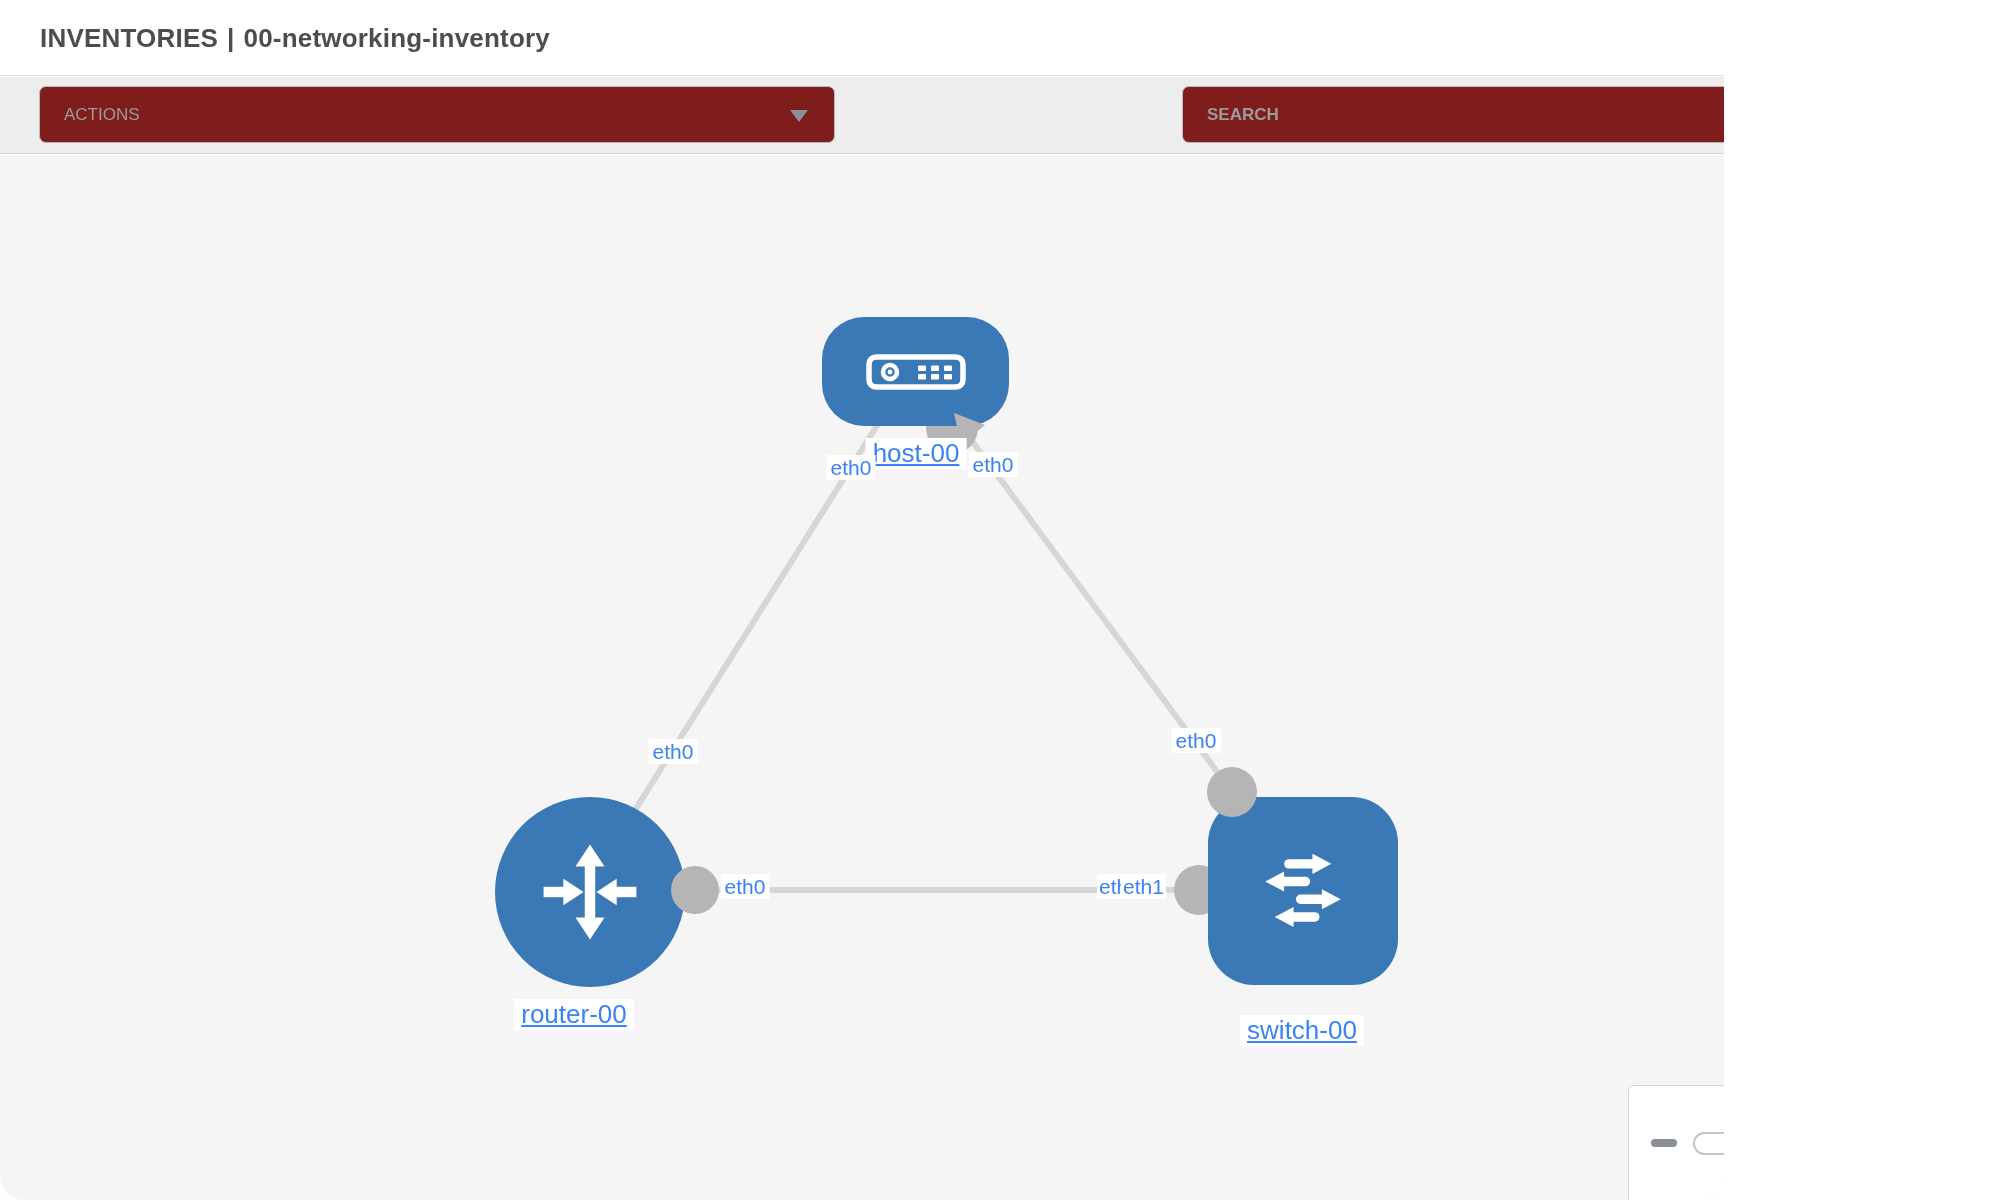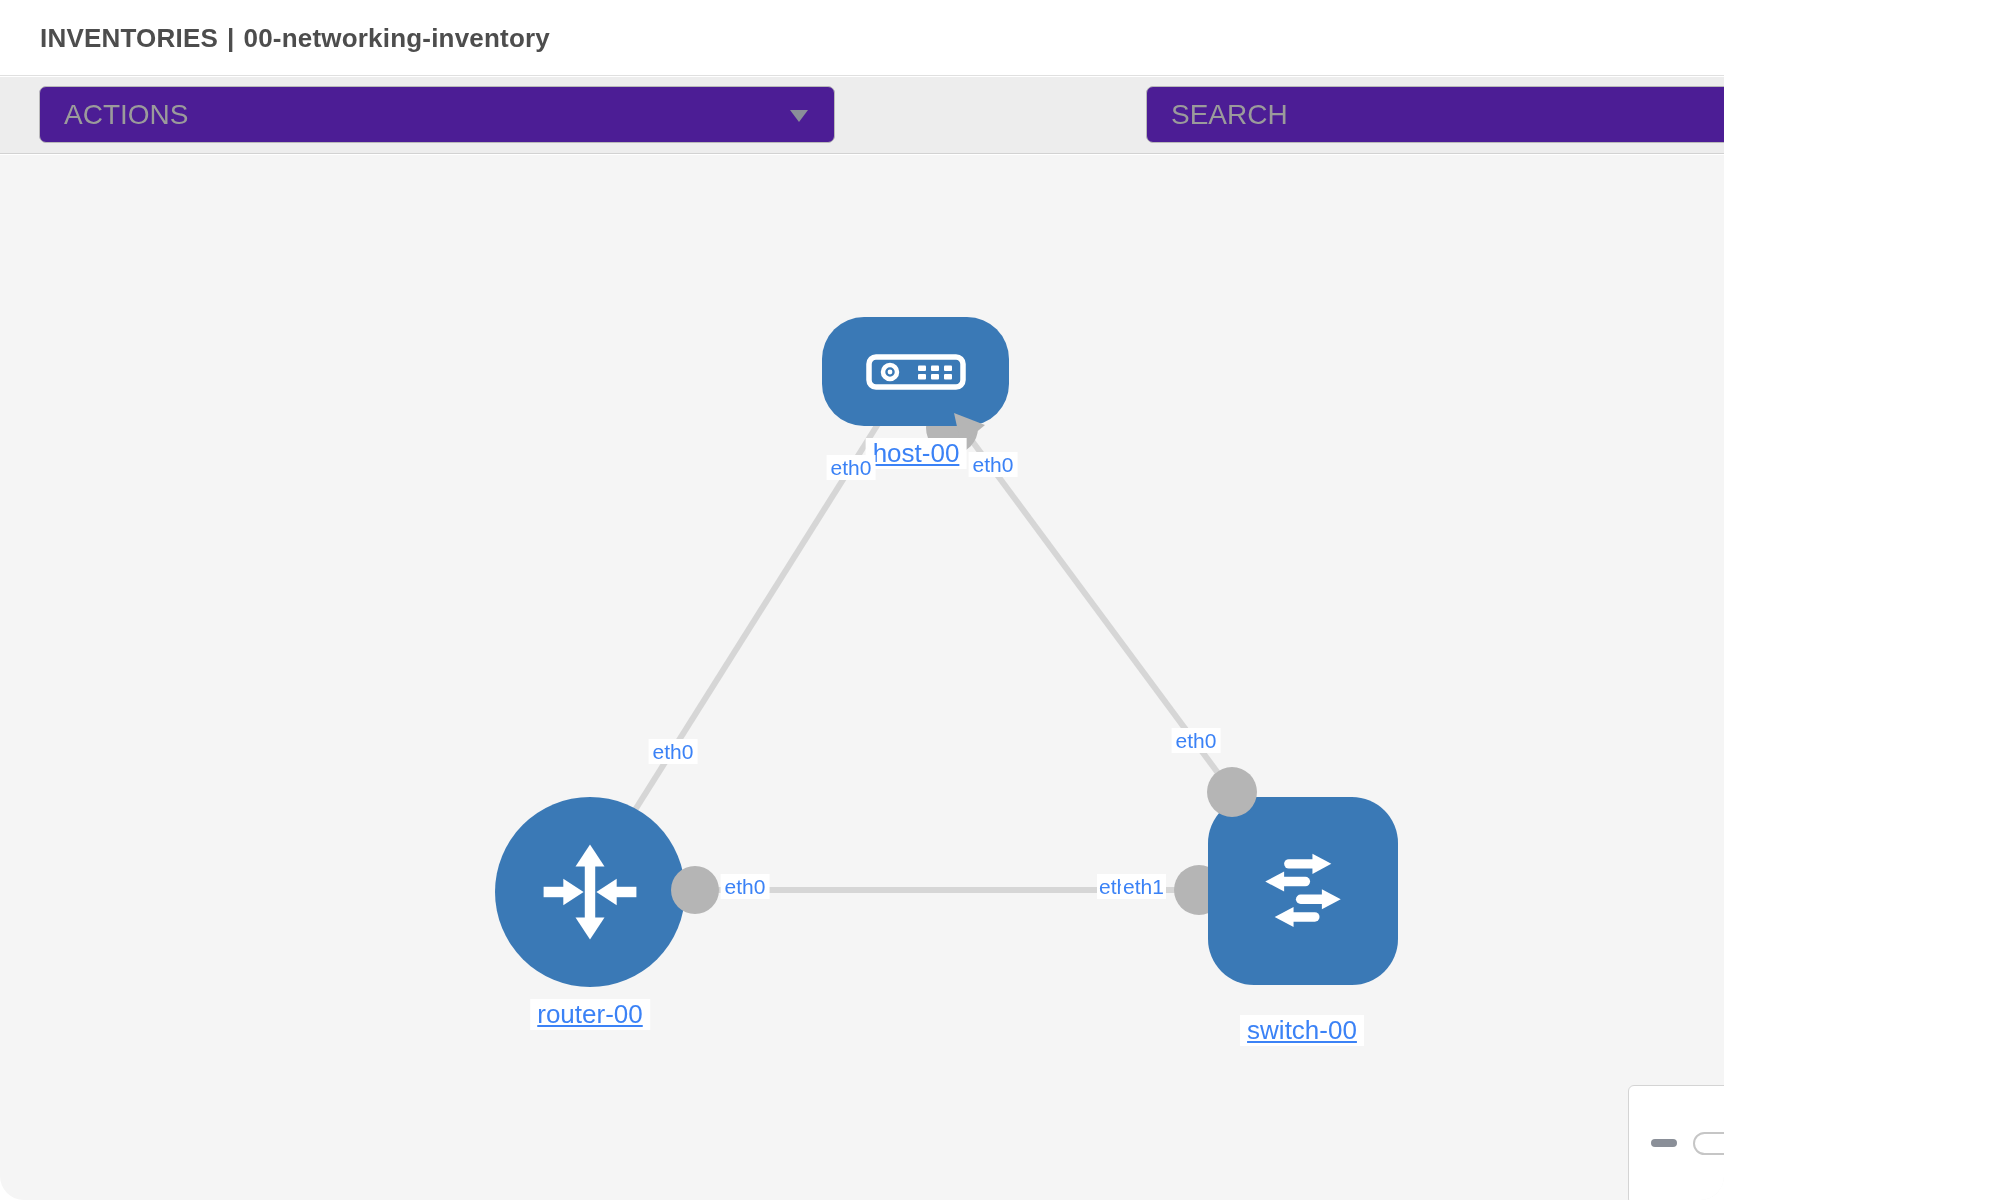--- a/index.html
+++ b/index.html
@@ -26,27 +26,27 @@
     border-radius: 50%; background: #c3c3c3; cursor: pointer;
     display: flex; align-items: center; justify-content: center;
   }
 
   
   .tbar {
     position: absolute; top: 77px; left: 0; width: 2014px; height: 77px;
     background: #ededed; border-bottom: 1px solid #d2d2d2;
   }
   .dd {
-    position: absolute; top: 9px; height: 57px; background: #4c1d95;
+    position: absolute; top: 9px; height: 57px; background: #7f1d1d;
     border: 1px solid #b9b9b9; border-radius: 7px;
     display: flex; align-items: center; padding: 0 24px;
-    font-size: 28px; color: #9b9b9b; cursor: pointer;
+    font-size: 17px; color: #9b9b9b; cursor: pointer;
   }
   .dd-actions { left: 39px;  width: 796px; }
-  .dd-search  { left: 1146px; width: 789px; }
+  .dd-search  { left: 1182px; width: 789px; font-weight: bold; }
   .caret {
     position: absolute; right: 26px; top: 50%; margin-top: -5px;
     width: 0; height: 0;
     border-left: 9px solid transparent; border-right: 9px solid transparent;
     border-top: 12px solid #8a8f98;
   }
   .tool-btn {
     position: absolute; top: 96px; width: 40px; height: 40px;
     display: flex; align-items: center; justify-content: center; cursor: pointer;
   }
@@ -78,21 +78,21 @@
 
   .chip {
     position: absolute; z-index: 4; background: #ffffff; color: #3b82f6;
     white-space: nowrap; text-align: center;
   }
   .chip-name { font-size: 26px; line-height: 31px; padding: 0 7px; transform: translateX(-50%); text-decoration: underline; }
   .chip-eth  { font-size: 21px; line-height: 25px; padding: 0 4px;  transform: translateX(-50%); }
   .chip-eth-fixed { font-size: 21px; line-height: 25px; padding: 0 2px; transform: none; overflow: hidden; }
 
   .lbl-host    { left: 916px;  top: 438px; }
-  .lbl-router  { left: 590px;  top: 999px; }
+  .lbl-router  { left: 574px;  top: 999px; }
   .lbl-switch  { left: 1302px; top: 998px; margin-top: 17px; }
   .eth-host-left    { left: 851px;  top: 455px; }
   .eth-host-right   { left: 993px;  top: 452px; }
   .eth-router-top   { left: 673px;  top: 739px; }
   .eth-switch-top   { left: 1196px; top: 728px; }
   .eth-router-right { left: 745px;  top: 874px; }
   .eth-switch-back  { left: 1097px; top: 874px; width: 31px; }
   .eth-switch-front { left: 1121px; top: 874px; }
 
   

